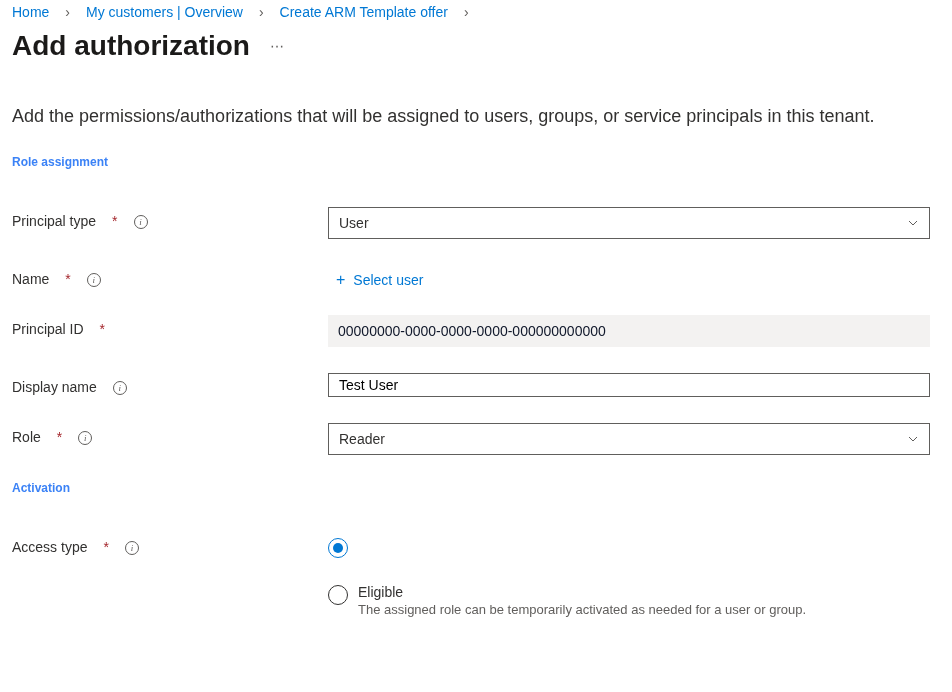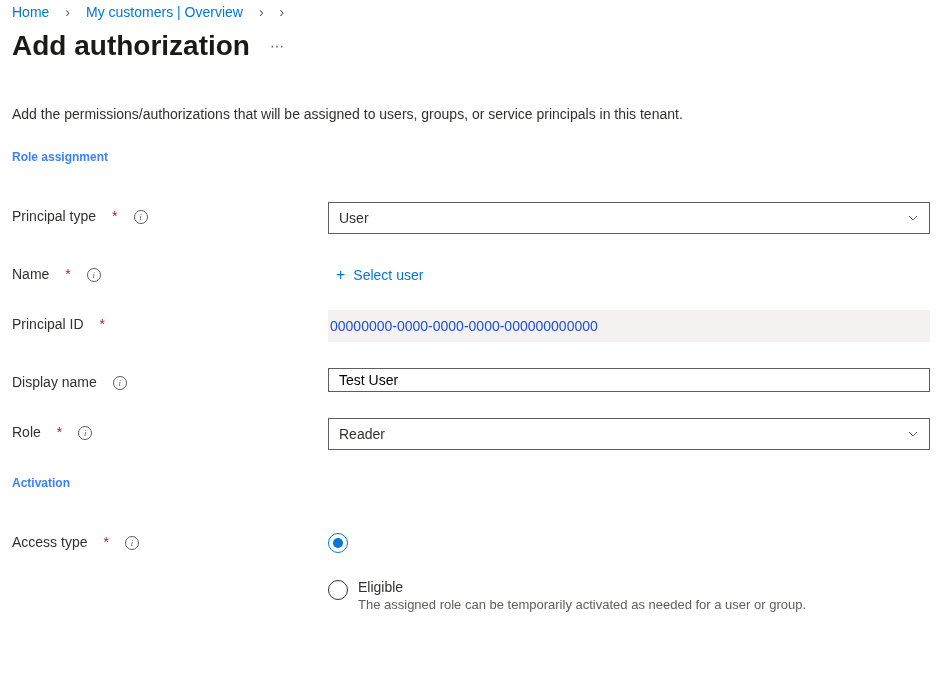--- a/index.html
+++ b/index.html
@@ -34,21 +34,21 @@
       font-weight: 600;
       color: #1b1a19;
     }
     .dots {
       color: #605e5c;
       letter-spacing: 2px;
       font-size: 14px;
       cursor: pointer;
     }
     .description {
-      font-size: 14px;
+      font-size: 18px;
       color: #323130;
       margin-bottom: 28px;
     }
     h2 {
       font-size: 12px;
       font-weight: 700;
       color: #3b82f6;
       margin-bottom: 8px;
     }
     .section-gap { height: 30px; }
@@ -109,23 +109,23 @@
       padding: 0 10px;
       font-size: 14px;
       width: 100%;
       font-family: inherit;
     }
     .readonly-box {
       background: #f3f2f1;
       height: 32px;
       display: flex;
       align-items: center;
-      padding: 0 2px;
-      font-size: 14px;
-      color: #1d4ed8;
+      padding: 0 10px;
+      font-size: 14px;
+      color: #0f172a;
       width: 100%;
     }
     .link-btn {
       display: inline-flex;
       align-items: center;
       gap: 8px;
       color: #0078d4;
       font-size: 14px;
       cursor: pointer;
       padding-top: 6px;
@@ -165,20 +165,21 @@
     .radio-desc { font-size: 13px; color: #605e5c; }
   </style>
 </head>
 <body>
 
 <nav class="breadcrumb">
   <a>Home</a>
   <span class="sep">›</span>
   <a>My customers | Overview</a>
   <span class="sep">›</span>
+  <a>Create ARM Template offer</a>
   <span class="sep">›</span>
 </nav>
 
 <div class="title-row">
   <h1>Add authorization</h1>
   <span class="dots">⋯</span>
 </div>
 
 <p class="description">Add the permissions/authorizations that will be assigned to users, groups, or service principals in this tenant.</p>
 

